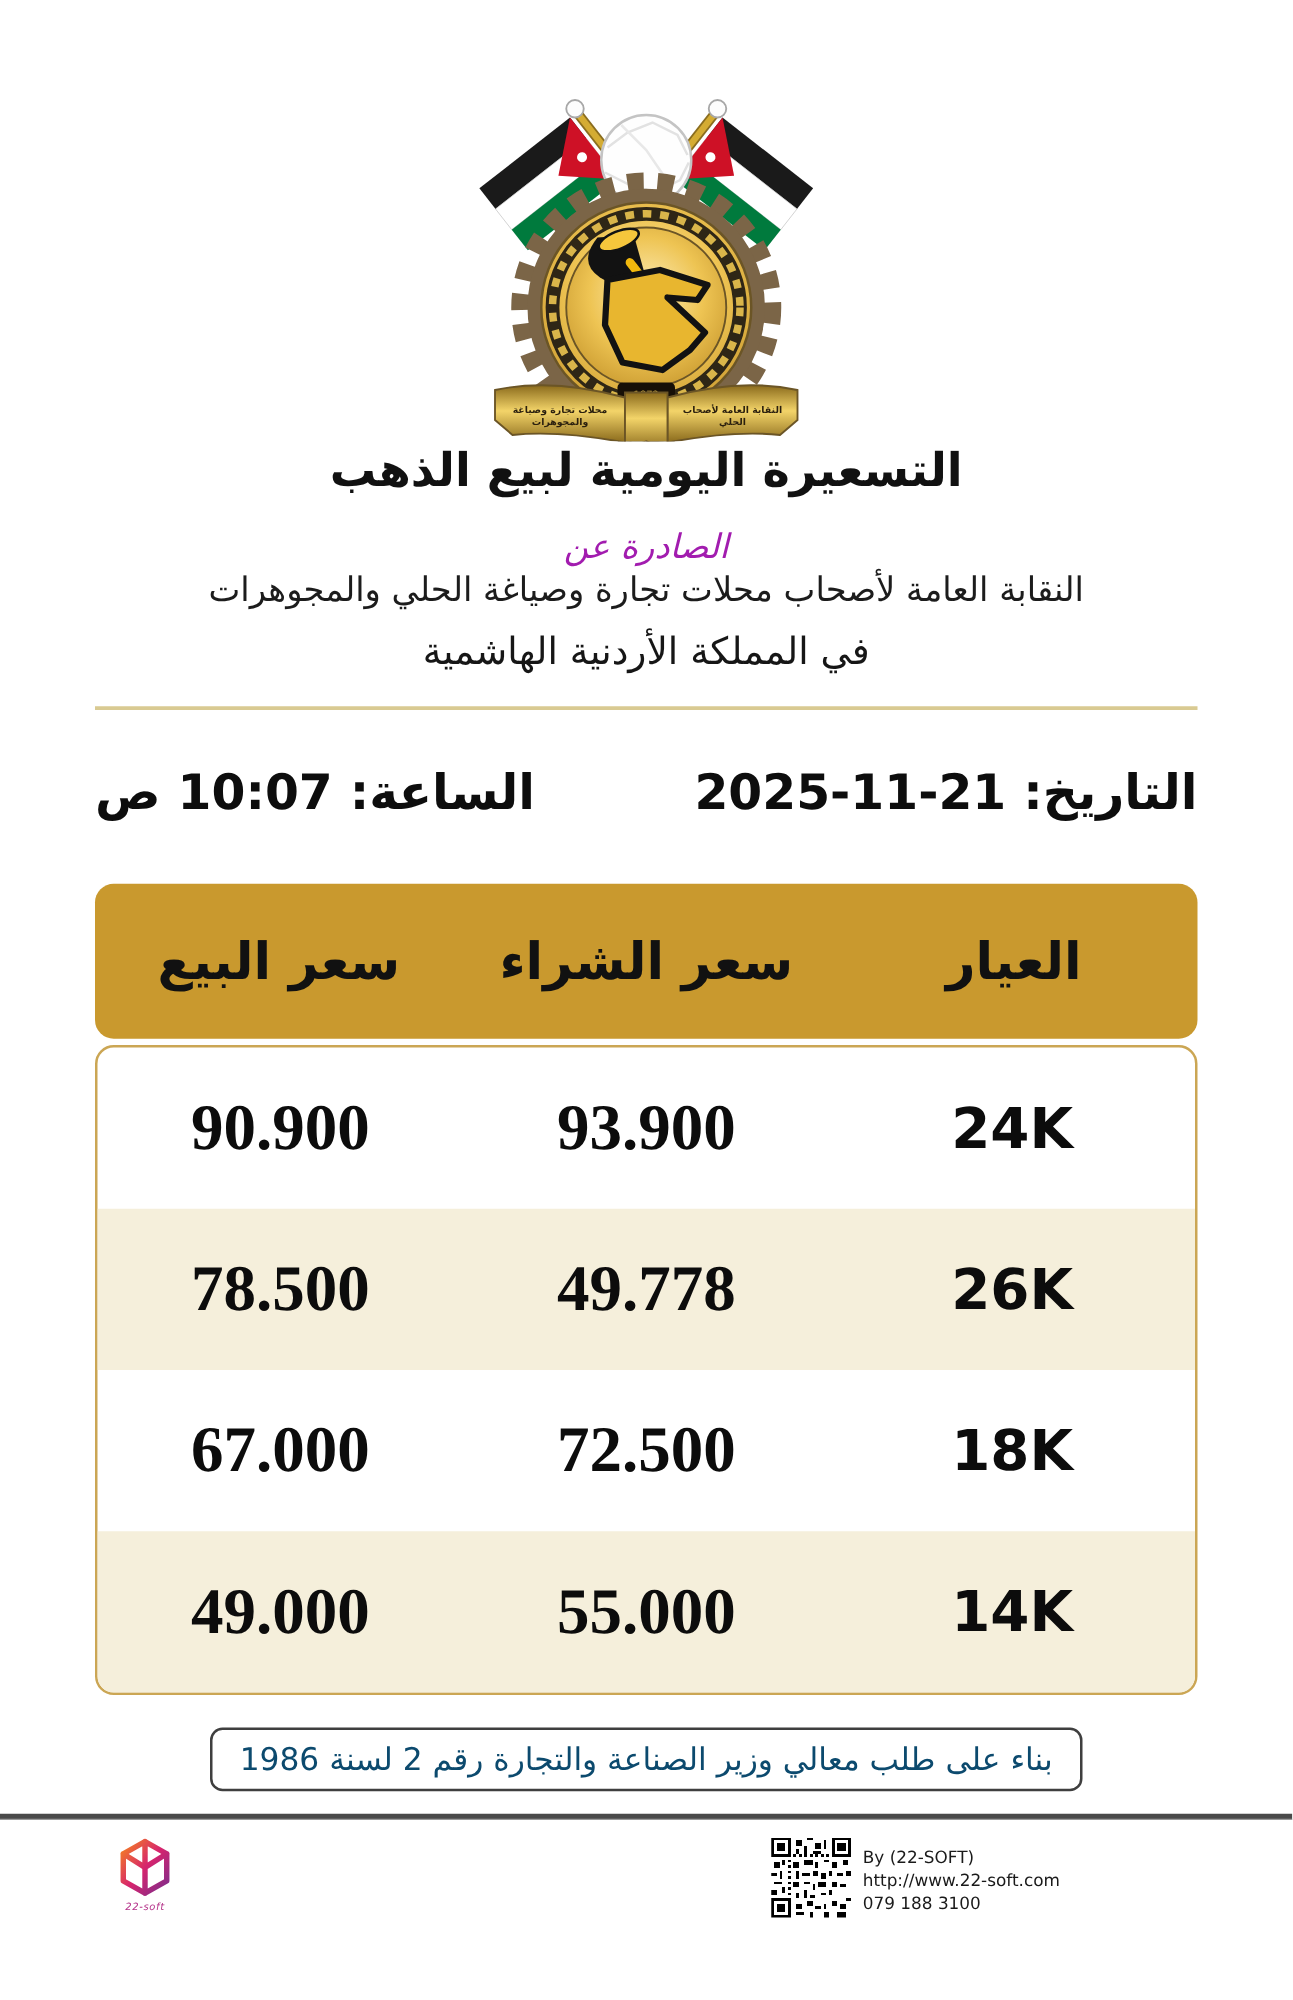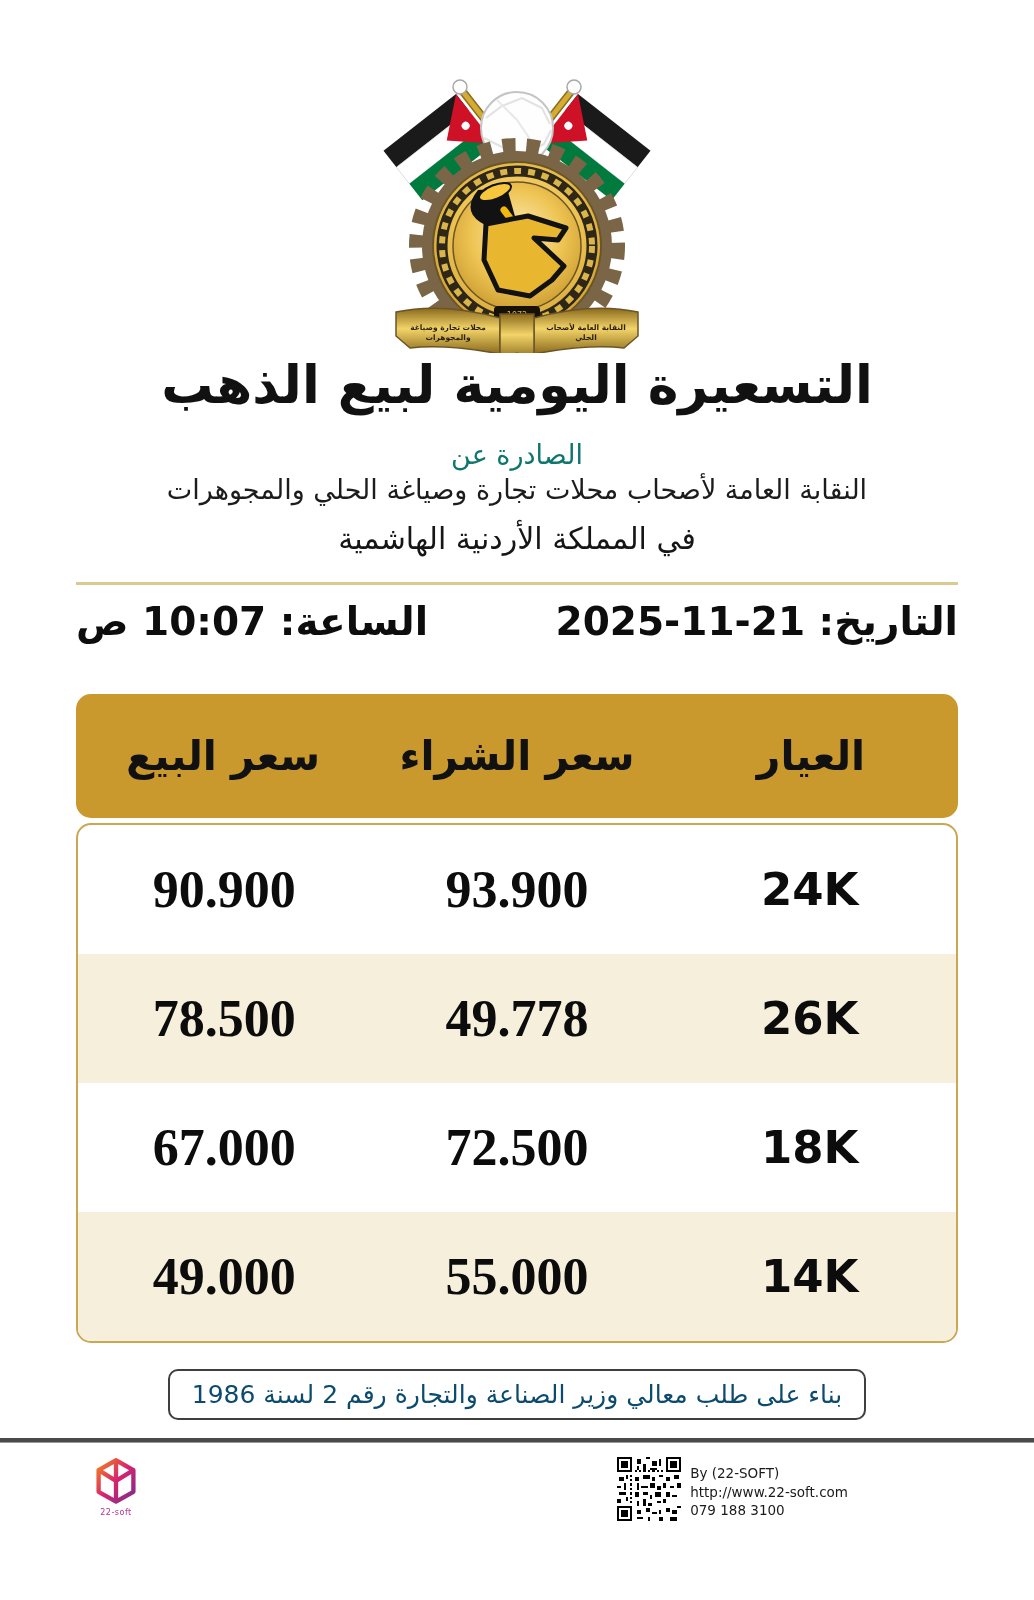--- a/index.html
+++ b/index.html
@@ -1,31 +1,31 @@
 <!DOCTYPE html>
 <html lang="ar"><head>
 <meta charset="utf-8">
 <style>
   html,body{margin:0;padding:0;}
   body{background:#fff;font-family:"DejaVu Sans",sans-serif;}
   .page{position:relative;width:1034px;height:1600px;background:#ffffff;overflow:hidden;margin:0 auto;}
 
   
   .logo-wrap{width:270px;height:285px;margin:68px auto 0;}
-  .title{margin-top:2px;text-align:center;font-size:52px;font-weight:bold;color:#111;direction:rtl;}
-  .sub1{margin-top:24px;text-align:center;font-size:27px;color:#0f766e;direction:rtl;}
+  .title{margin-top:2px;text-align:center;font-size:37px;font-weight:bold;color:#111;direction:rtl;}
+  .sub1{margin-top:24px;text-align:center;font-size:27px;color:#a21caf;direction:rtl;font-style:italic;}
   .sub2{margin-top:4px;text-align:center;font-size:27px;color:#1c1c1c;direction:rtl;}
   .sub3{margin-top:16px;text-align:center;font-size:30px;font-weight:normal;color:#161616;direction:rtl;}
 
   .gold-divider{height:3px;background:#d9ca92;margin:26px 76px 0 76px;}
 
   
   .datetime{direction:rtl;display:flex;justify-content:space-between;align-items:baseline;
             padding:0 76px;margin-top:14px;font-size:39px;font-weight:bold;color:#0d0d0d;}
-  .datetime .pair{white-space:nowrap;}
+  .datetime .pair{white-space:nowrap;margin-top:30px;}
 
   
   .price-table{width:882px;margin:50px auto 0;direction:rtl;}
   .thead{display:grid;grid-template-columns:1fr 1fr 1fr;height:124px;align-items:center;
          background:#c9992e;border-radius:15px;text-align:center;
          font-size:41px;font-weight:bold;color:#111;}
   .tbody{margin-top:5px;border:2px solid #cba654;border-radius:15px;overflow:hidden;background:#fff;}
   .prow{display:grid;grid-template-columns:1fr 1fr 1fr;height:129px;align-items:center;
         text-align:center;font-weight:bold;color:#0c0c0c;}
   .prow.alt{background:#f5efdb;}
@@ -34,21 +34,21 @@
 
   
   .note-row{text-align:center;margin-top:26px;}
   .note-box{display:inline-block;direction:rtl;border:2px solid #3f3f3f;border-radius:10px;
             padding:9px 22px;font-size:25px;color:#0c4a6e;background:#fff;}
 
   .footer-line{margin-top:18px;height:4px;background:#4a4a4a;border-bottom:1px solid #9a9a9a;}
 
   
   .footer{display:flex;justify-content:space-between;align-items:flex-start;padding:14px 36px 0 88px;}
-  .softlogo{display:flex;flex-direction:column;align-items:center;width:56px;}
+  .softlogo{display:flex;flex-direction:column;align-items:center;width:56px;font-style:italic;}
   .softlogo .caption{font-size:8px;color:#b5338a;margin-top:1px;letter-spacing:.5px;}
   .credit{display:flex;align-items:center;margin-right:150px;}
   .credit .qr{width:64px;height:64px;flex:0 0 auto;}
   .credit .lines{margin-left:9px;font-size:13.5px;line-height:1.4;color:#1a1a1a;direction:ltr;text-align:left;padding-top:6px;}
 </style>
 </head>
 <body>
 
 <div class="page">
 

